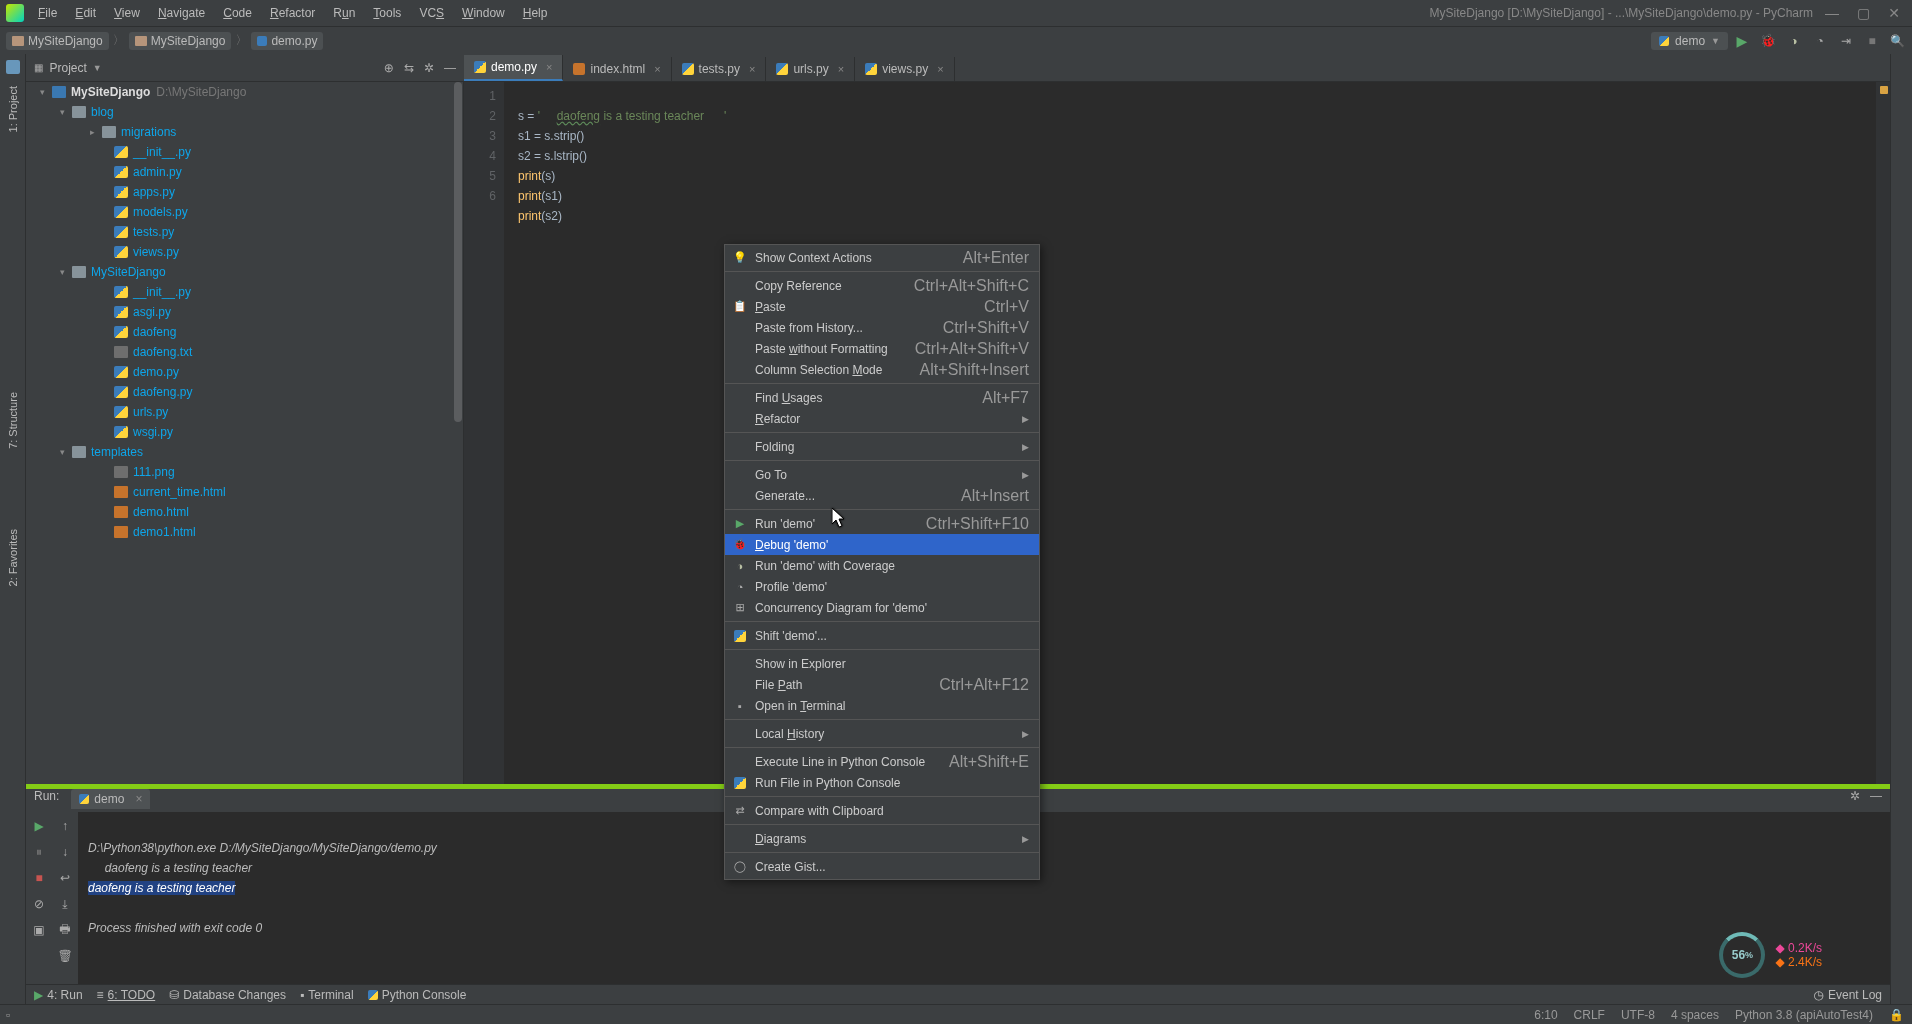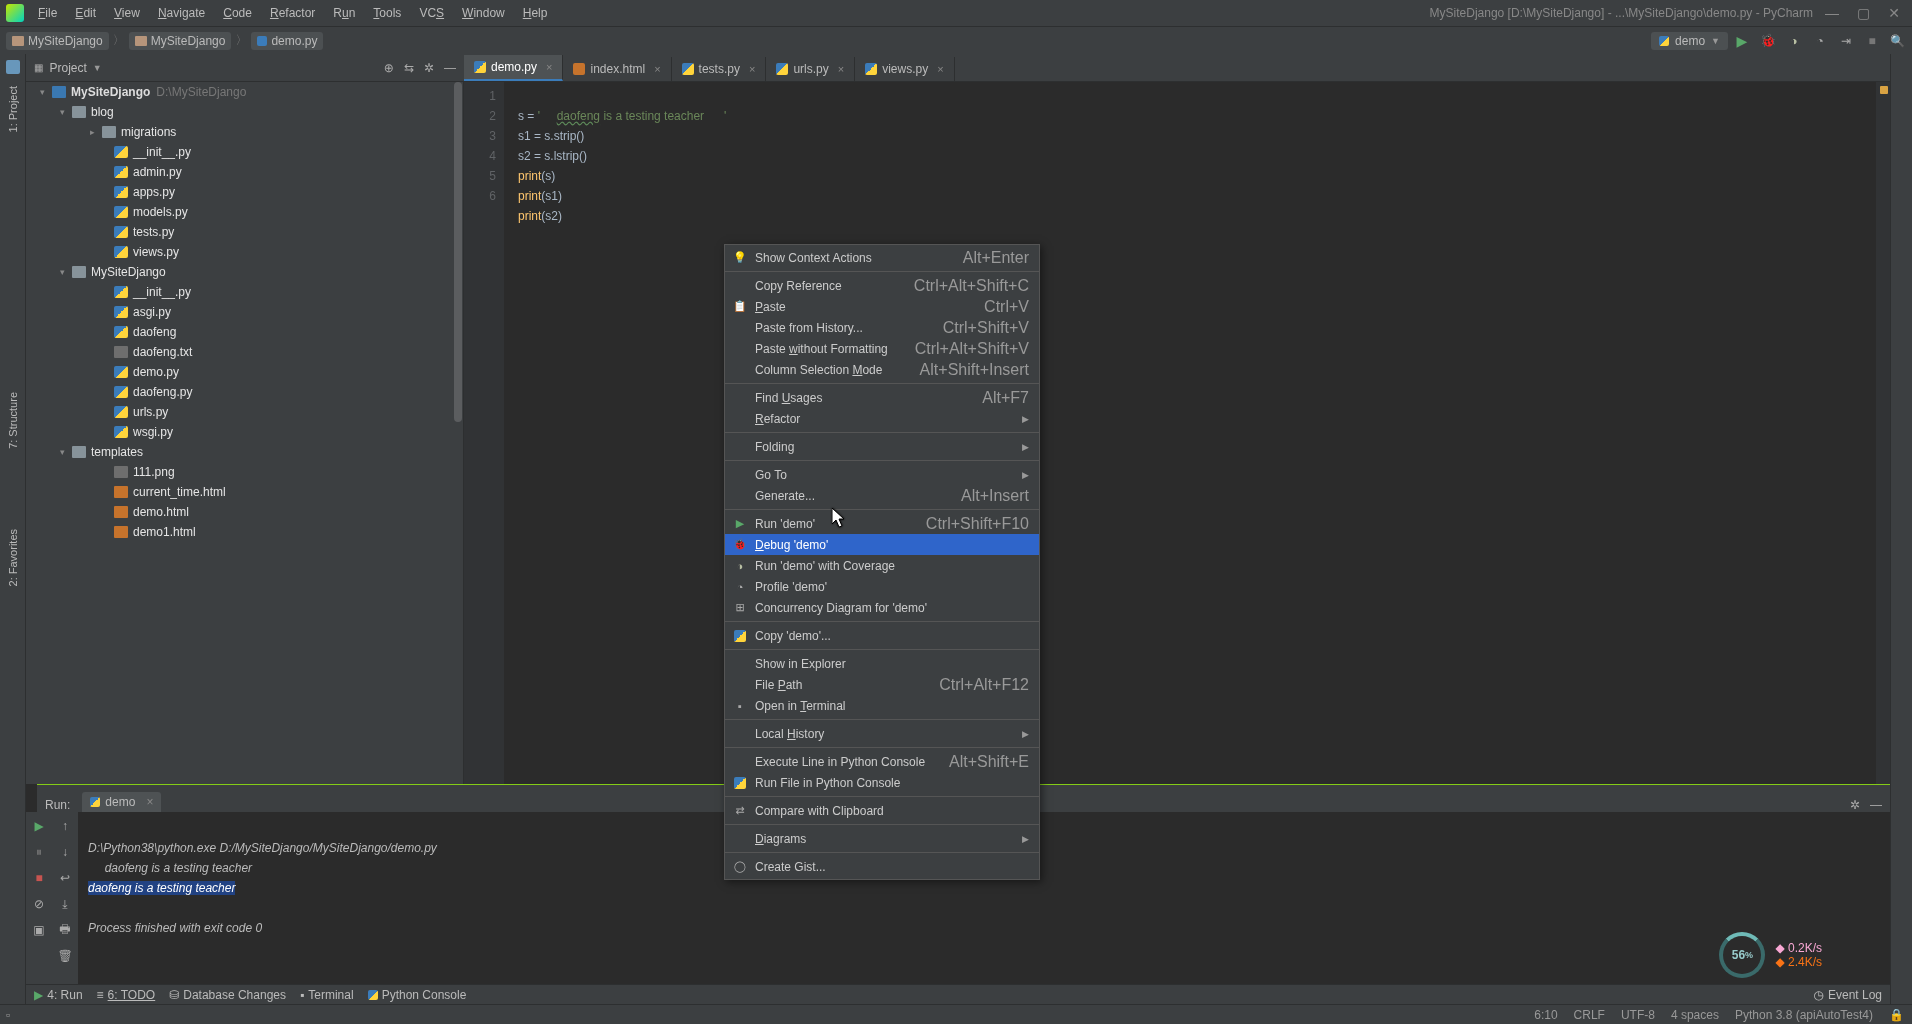--- a/index.html
+++ b/index.html
@@ -47,21 +47,21 @@
 .tree-item.d2 { padding-left: 64px; }
 .tree-item.d3 { padding-left: 76px; }
 .tree-arrow { width: 12px; color: #888; font-size: 9px; }
 .tree-icon { width: 14px; height: 12px; margin-right: 5px; border-radius: 1px; }
 .icon-folder { background: #87939a; }
 .icon-mod { background: #3a78b1; }
 .icon-py { background: linear-gradient(135deg, #3b7cba 50%, #ffd43b 50%); border-radius: 2px; }
 .icon-txt { background: #6e6e6e; }
 .icon-png { background: #6e6e6e; }
 .icon-html { background: #c6732c; }
-.tree-label { color: #e5e5e5; }
+.tree-label { color: #0ea5e9; }
 .tree-label.bold { font-weight: bold; color: #ddd; }
 .tree-hint { color: #777; margin-left: 6px; }
 .tree-scrollbar { position: absolute; right: 0; top: 0; width: 10px; height: 100%; }
 .tree-scroll-thumb { position: absolute; right: 1px; top: 0; width: 8px; height: 340px; background: #5b5d5f; border-radius: 4px; }
 
 
 .editor-tabs { position: absolute; top: 54px; left: 464px; right: 22px; height: 28px; background: #3c3f41; display: flex; align-items: flex-end; border-bottom: 1px solid #2d2f30; }
 .ed-tab { display: flex; align-items: center; gap: 5px; padding: 5px 10px; color: #bbb; border-right: 1px solid #2d2f30; cursor: pointer; }
 .ed-tab.active { background: #4e5254; color: #fff; border-bottom: 2px solid #3b7cba; }
 .ed-tab .close-x { color: #888; font-size: 11px; margin-left: 4px; }
@@ -70,21 +70,21 @@
 .editor-body { position: absolute; top: 82px; left: 464px; right: 22px; bottom: 240px; background: #2b2b2b; display: flex; }
 .gutter { width: 40px; background: #313335; color: #606366; text-align: right; padding: 4px 8px 0 0; font-family: "Consolas", monospace; line-height: 20px; }
 .code { flex: 1; padding: 4px 0 0 14px; font-family: "Consolas", monospace; line-height: 20px; color: #a9b7c6; white-space: pre; }
 .str { color: #6a8759; }
 .fn { color: #ffc66d; }
 .typo { color: #6a8759; text-decoration: underline wavy #5e8c5a; }
 .editor-right-gutter { width: 14px; background: #313335; position: relative; }
 .err-mark { position: absolute; top: 4px; right: 2px; width: 8px; height: 8px; background: #d9a343; border-radius: 1px; }
 
 
-.run-header { position: absolute; left: 26px; right: 22px; bottom: 212px; height: 28px; background: #3c3f41; display: flex; align-items: flex-end; padding: 0 8px; border-top: 1px solid #84cc16; margin-left: 11px; }
+.run-header { position: absolute; left: 26px; right: 22px; bottom: 212px; height: 28px; background: #3c3f41; display: flex; align-items: flex-start; padding: 0 8px; border-top: 5px solid #84cc16; }
 .run-tab { display: flex; align-items: center; gap: 5px; background: #4e5254; padding: 3px 8px; border-radius: 3px 3px 0 0; margin-left: 12px; }
 .run-header-icons { margin-left: auto; display: flex; gap: 10px; color: #aaa; }
 
 .run-body { position: absolute; left: 26px; right: 22px; bottom: 40px; height: 172px; background: #2b2b2b; display: flex; }
 .run-side { width: 52px; background: #3c3f41; display: flex; flex-direction: column; }
 .run-side-col { width: 26px; display: flex; flex-direction: column; align-items: center; padding-top: 6px; gap: 10px; }
 .run-side-row { display: flex; }
 .rs-icon { width: 16px; height: 16px; color: #aaa; cursor: pointer; display: flex; align-items: center; justify-content: center; }
 .rs-play { color: #59a869; }
 .rs-stop { color: #c75450; }
@@ -115,21 +115,21 @@
 .shield { color: #b8bfa3; }
 .py-i { background: linear-gradient(135deg, #3b7cba 50%, #ffd43b 50%); border-radius: 2px; width: 12px; height: 12px; }
 .term-i { color: #aaa; }
 .gh-i { color: #aaa; }
 
 
 .overlay-stats { position: absolute; right: 90px; bottom: 46px; display: flex; align-items: center; gap: 10px; z-index: 50; }
 .cpu-ring { width: 46px; height: 46px; border-radius: 50%; border: 4px solid #3a6a6a; border-top-color: #6fbab7; display: flex; align-items: center; justify-content: center; color: #9cc; font-size: 14px; font-weight: bold; background: #2b2b2b; }
 .cpu-ring sub { font-size: 9px; }
 .net-stats { display: flex; flex-direction: column; font-size: 11px; }
-.net-up { color: #f9a8d4; }
+.net-up { color: #ec4899; }
 .net-dn { color: #f97316; }
 
 .cursor-ptr { position: absolute; top: 508px; left: 832px; width: 14px; height: 20px; z-index: 200; pointer-events: none; }
 .cursor-ptr svg { filter: drop-shadow(0 0 1px #000); }
 </style>
 </head>
 <body>
 
 <div class="title-bar">
   <div class="app-icon"></div>
@@ -535,21 +535,21 @@
     </div>
     <div class="ctx-item">
       <span class="ctx-icon" style="color:#aaa">⊞</span>
       <span>Concurrency Diagram for 'demo'</span>
     </div>
     <div class="ctx-sep"></div>
     <div class="ctx-item">
       <span class="ctx-icon">
         <span class="py-i"></span>
       </span>
-      <span>Copy 'demo'...</span>
+      <span>Shift 'demo'...</span>
     </div>
     <div class="ctx-sep"></div>
     <div class="ctx-item">
       <span>Show in Explorer</span>
     </div>
     <div class="ctx-item">
       <span>File <u>P</u>ath</span>
       <span class="shortcut">Ctrl+Alt+F12</span>
     </div>
     <div class="ctx-item">

